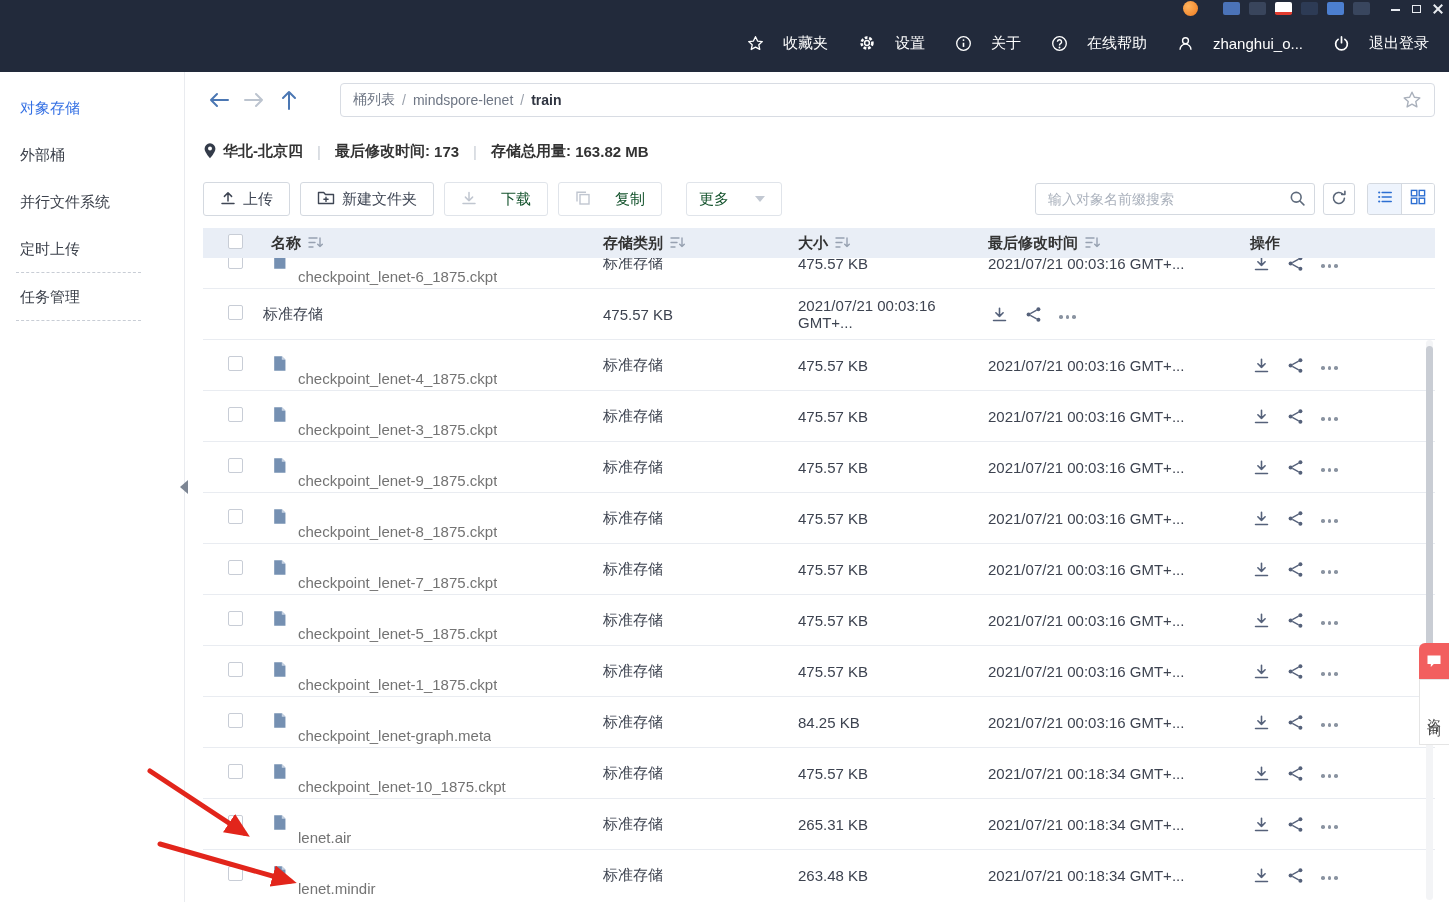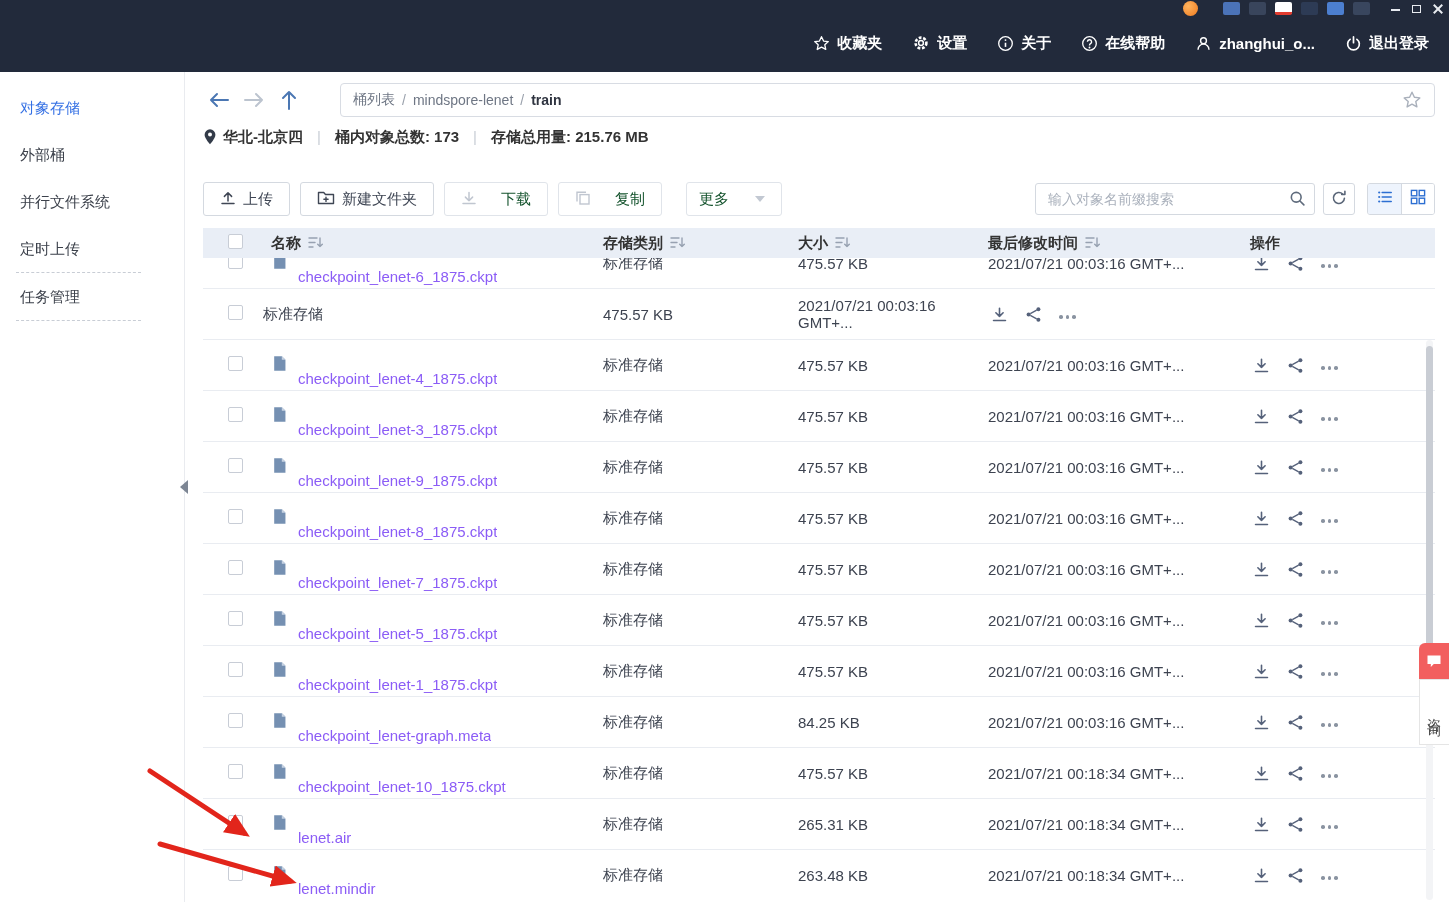--- a/index.html
+++ b/index.html
@@ -4,21 +4,21 @@
 <style>
   * { box-sizing: border-box; margin: 0; padding: 0; }
   body { font-family: "Liberation Sans", "DejaVu Sans", sans-serif; background: #fff; }
   .page { position: relative; width: 1449px; height: 902px; overflow: hidden; background: #fff; }
 
   
   .app-header { position: relative; height: 72px; background: #222a3b; display: flex; align-items: center; padding: 0 20px 0 14px; }
   .logo { display: flex; align-items: center; gap: 10px; margin-top: 6px; }
   .logo-title { color: #fff; font-size: 19px; font-weight: 700; letter-spacing: .3px; }
   .hdr-menu { margin-left: auto; display: flex; align-items: center; gap: 30px; margin-top: 14px; }
-  .hdr-item { display: flex; align-items: center; gap: 7px; color: #fff; font-size: 15px; cursor: pointer; white-space: nowrap; font-weight: bold; }
+  .hdr-item { display: flex; align-items: center; gap: 19px; color: #fff; font-size: 15px; cursor: pointer; white-space: nowrap; }
   .hdr-item svg { display: block; }
 
   
   .tray { position: absolute; top: 1px; right: 6px; display: flex; align-items: center; gap: 9px; z-index: 30; }
   .tray .orange { width: 15px; height: 15px; border-radius: 50%; background: radial-gradient(circle at 35% 35%, #ffb45e, #ef7a1f); margin-right: 16px; }
   .tray .ticon { width: 17px; height: 13px; border-radius: 2px; }
   .t1 { background: #4b73b8; } .t2 { background: #39455c; }
   .t3 { background: #ffffff; border-bottom: 3px solid #e23b2e; }
   .t4 { background: #2d3b55; } .t5 { background: #4c7fd0; } .t6 { background: #39465e; }
   .wctl { display: flex; align-items: flex-start; gap: 12px; margin-left: 12px; }
@@ -41,21 +41,21 @@
   
   .nav-row { height: 56px; display: flex; align-items: center; padding: 0 14px 0 22px; }
   .nav-btn { width: 24px; height: 24px; display: flex; align-items: center; justify-content: center; margin-right: 11px; cursor: pointer; background: none; border: none; }
   .crumb-box { flex: 1; margin-left: 28px; height: 34px; border: 1px solid #d8dce3; border-radius: 4px; display: flex; align-items: center; padding: 0 12px; }
   .crumb-box .seg { font-size: 14px; color: #6e7684; cursor: pointer; }
   .crumb-box .sep { font-size: 14px; color: #9aa1ac; margin: 0 7px; }
   .crumb-box .seg.current { color: #2f3440; font-weight: 700; cursor: default; }
   .crumb-star { margin-left: auto; cursor: pointer; display: flex; }
 
   
-  .info-row { height: 46px; display: flex; padding-left: 18px; font-size: 15px; color: #333; font-weight: 700; }
+  .info-row { height: 46px; display: flex; align-items: center; padding-left: 18px; font-size: 15px; color: #333; font-weight: 700; }
   .info-row .pin { margin-right: 6px; display: flex; }
   .info-sep { color: #c9ced6; font-weight: 400; margin: 0 14px; }
 
   
   .toolbar { display: flex; align-items: center; padding: 8px 14px 0 18px; }
   .tbtn { height: 34px; display: inline-flex; align-items: center; justify-content: center; gap: 7px; background: #fff; border: 1px solid #d4d9e0; border-radius: 3px; font-size: 15px; color: #3f4654; padding: 0 16px; margin-right: 10px; cursor: pointer; white-space: nowrap; }
   .tbtn.disabled { color: #14532d; border-color: #e0e4ea; cursor: default; gap: 24px; }
   .tbtn.more { margin-left: 14px; padding-left: 12px; }
   .caret { width: 0; height: 0; border-left: 5px solid transparent; border-right: 5px solid transparent; border-top: 6px solid #c2c8d2; margin-left: 2px; }
   .search-wrap { margin-left: auto; display: flex; align-items: center; }
@@ -73,21 +73,21 @@
   .thead { margin: 12px 14px 0 18px; height: 30px; background: #e9eef6; display: grid; grid-template-columns: 60px 340px 195px 190px 262px 1fr; align-items: center; font-size: 15px; font-weight: 700; color: #333; }
   .th { display: flex; align-items: center; gap: 7px; cursor: pointer; }
   .th.plain { cursor: default; }
   .c-check { padding-left: 25px; }
   .c-name { padding-left: 8px; }
   .checkbox { width: 15px; height: 15px; border: 1px solid #c8cdd6; border-radius: 2px; background: #fff; display: inline-block; cursor: pointer; flex: none; }
   .tbody { margin: 0 14px 0 18px; height: 636px; overflow: hidden; }
   .row { display: grid; grid-template-columns: 60px 340px 195px 190px 262px 1fr; align-items: center; height: 51px; border-bottom: 1px solid #e9ecf1; font-size: 15px; color: #3d4350; background: #fff; }
   .tbody > div.row:nth-of-type(1) { margin-top: -20px; }
   .row .c-name { display: flex; align-items: center; gap: 10px; min-width: 0; }
-  .name-link { color: #8b5cf6; text-decoration: none; cursor: pointer; white-space: nowrap; overflow: hidden; text-overflow: ellipsis; margin-top: 26px; }
+  .name-link { color: #737373; text-decoration: none; cursor: pointer; white-space: nowrap; overflow: hidden; text-overflow: ellipsis; margin-top: 26px; }
   .c-ops { display: flex; align-items: center; gap: 17px; padding-left: 3px; }
   .op { display: flex; cursor: pointer; }
   .dots { display: inline-flex; align-items: center; gap: 3px; cursor: pointer; padding-top: 6px; }
   .dots i { width: 3.5px; height: 3.5px; border-radius: 50%; background: #8a93a1; display: block; }
 
   
   .scrollbar { position: absolute; right: 16px; top: 268px; bottom: 2px; width: 7px; background: #f3f4f6; border-radius: 4px; }
   .scroll-thumb { position: absolute; top: 6px; width: 7px; height: 368px; background: #c9cdd4; border-radius: 4px; cursor: pointer; }
 
   
@@ -226,23 +226,23 @@
 
       <div class="info-row">
         <span class="pin">
           <svg width="14" height="18" viewBox="0 0 14 17">
               <path d="M7 .8A5.4 5.4 0 0 1 12.4 6.2c0 3.6-5.4 9.6-5.4 9.6S1.6 9.8 1.6 6.2A5.4 5.4 0 0 1 7 .8z" fill="#333b49"></path>
               <circle cx="7" cy="6.1" r="2" fill="#fff"></circle>
             </svg>
         </span>
         <span>华北-北京四</span>
         <span class="info-sep">|</span>
-        <span>桶内对象总数:</span>&nbsp;<span>173</span>
+        <span>最后修改时间:</span>&nbsp;<span>173</span>
         <span class="info-sep">|</span>
-        <span>存储总用量:</span>&nbsp;<span>215.76 MB</span>
+        <span>存储总用量:</span>&nbsp;<span>163.82 MB</span>
       </div>
 
       <div class="toolbar">
         <button class="tbtn">
           <span>
             <svg width="16" height="16" viewBox="0 0 16 16">
                 <path d="M8 11V2.8M8 2.8L4.4 6.4M8 2.8l3.6 3.6" fill="none" stroke="#3f4654" stroke-width="1.5" stroke-linecap="round" stroke-linejoin="round"></path>
                 <path d="M2 13.6h12" stroke="#3f4654" stroke-width="1.5" stroke-linecap="round"></path>
               </svg>
           </span>

